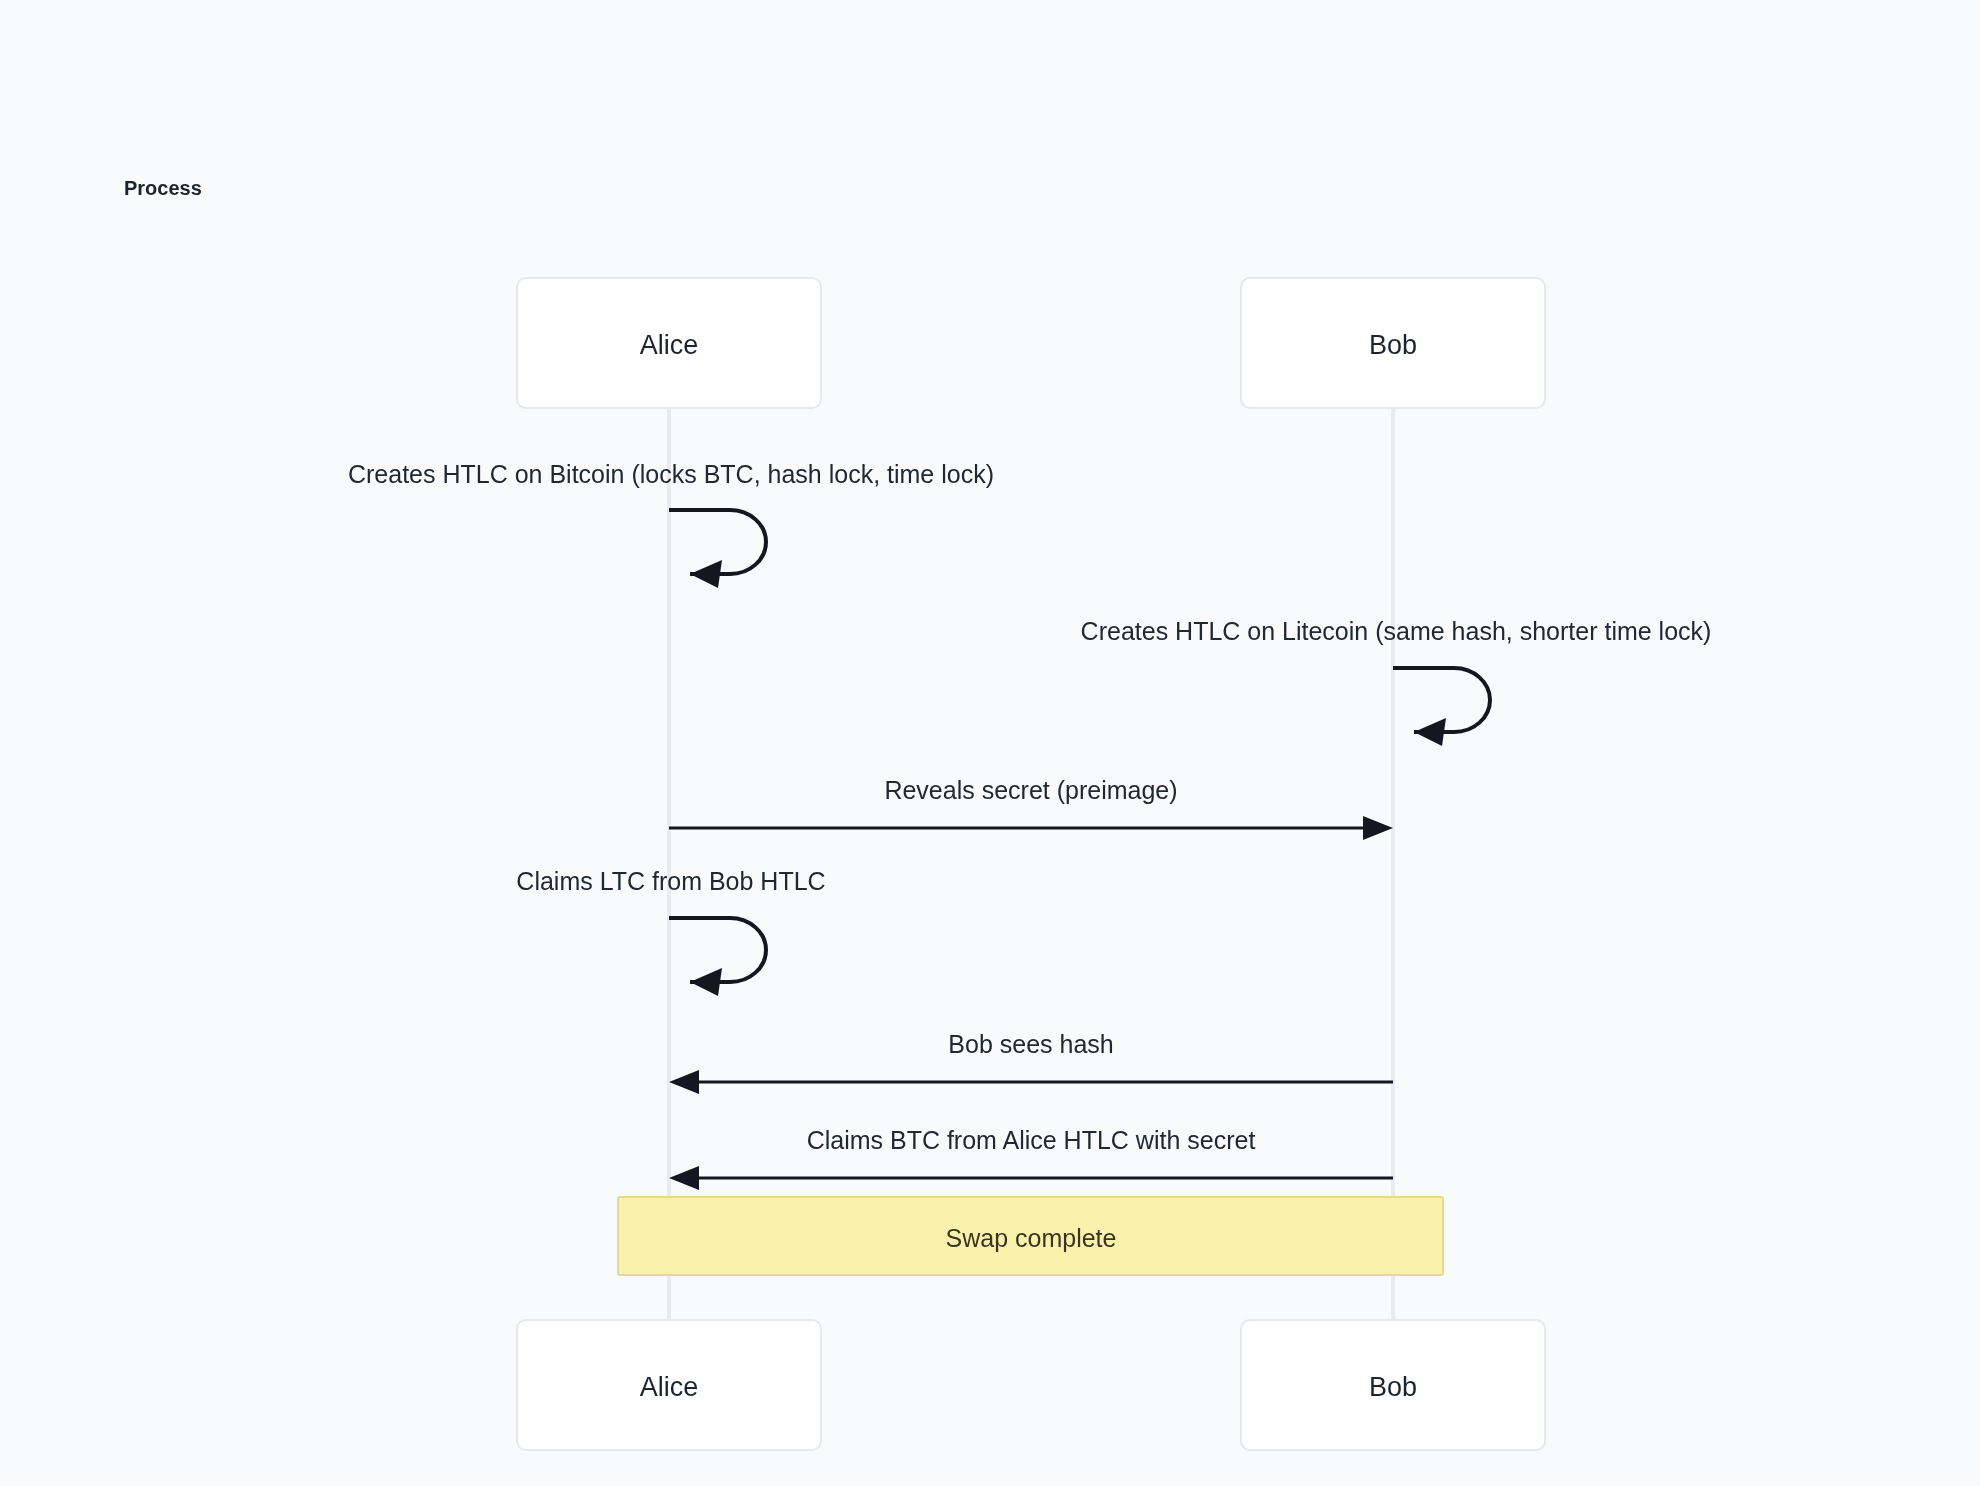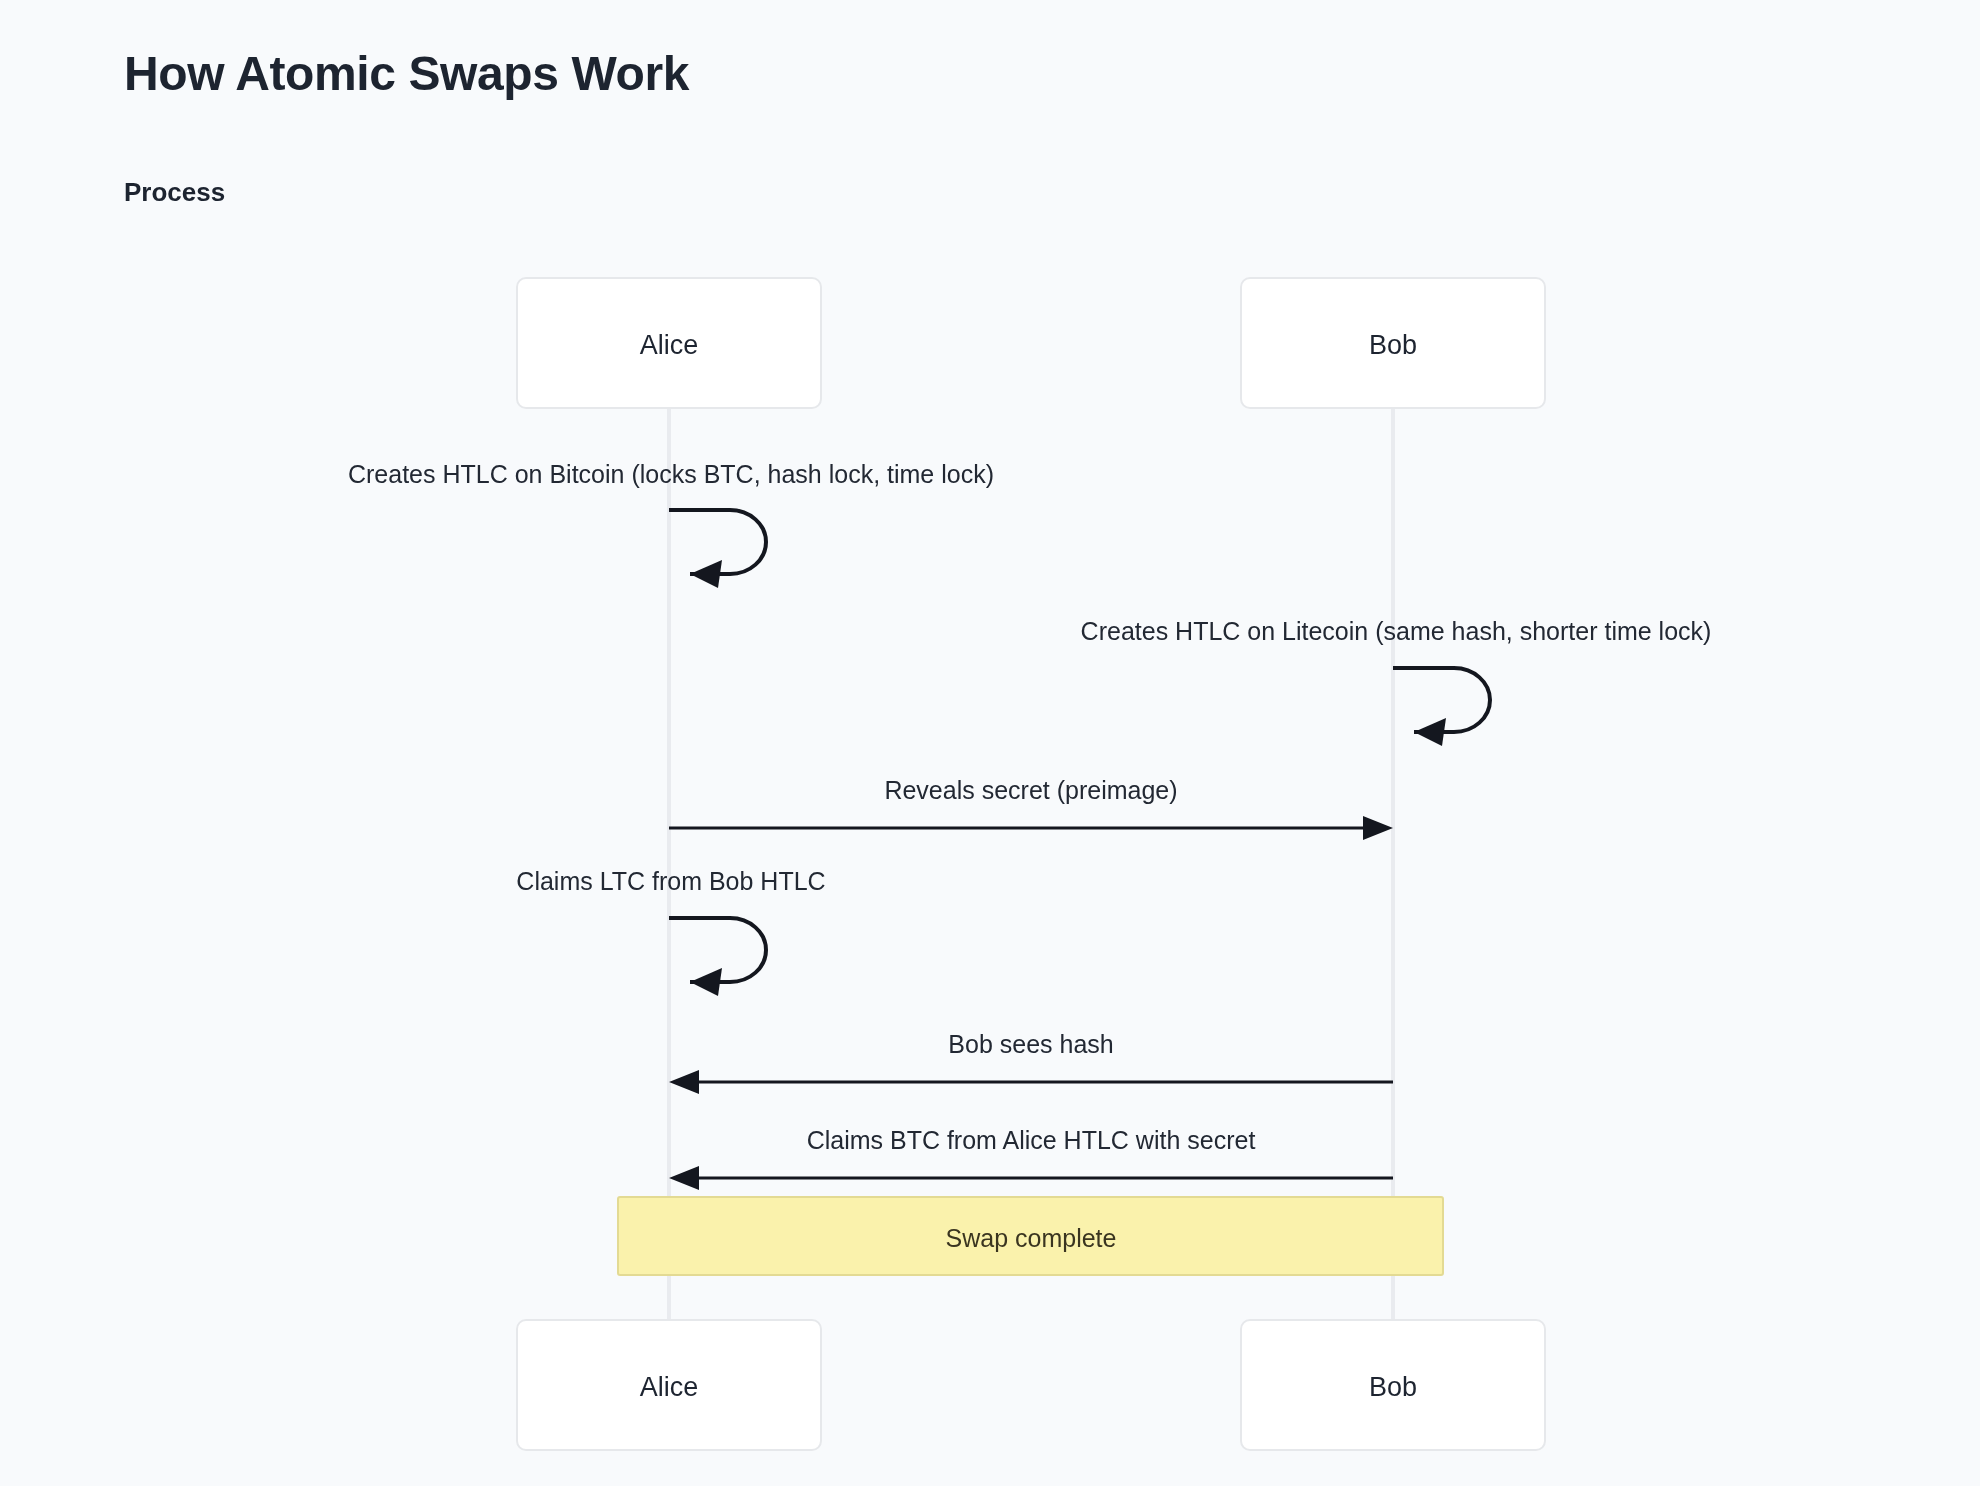--- a/index.html
+++ b/index.html
@@ -26,21 +26,21 @@
     font-size: 48px;
     font-weight: 700;
     letter-spacing: -0.4px;
     color: #1d2430;
     white-space: nowrap;
   }
   .section-heading {
     position: absolute;
     left: 124px;
     top: 177px;
-    font-size: 26px;
+    font-size: 20px;
     font-weight: 700;
     color: #1d2430;
     white-space: nowrap;
   }
   .diagram {
     position: absolute;
     left: 0;
     top: 0;
     width: 1672px;
     height: 1486px;
@@ -95,21 +95,20 @@
     font-size: 25px;
     fill: #3a3520;
     text-anchor: middle;
   }
 </style>
 </head>
 <body>
 
 <div class="page">
 
-  <div class="page-title">How Atomic Swaps Work</div>
 
   <div class="section-heading">Process</div>
 
   <div class="diagram">
     <svg viewBox="0 0 1980 1486" xmlns="http://www.w3.org/2000/svg">
 
       <line class="lifeline" x1="669" y1="408" x2="669" y2="1320"></line>
       <line class="lifeline" x1="1393" y1="408" x2="1393" y2="1320"></line>
 
       <rect class="actor-box" x="517" y="278" width="304" height="130" rx="9"></rect>

